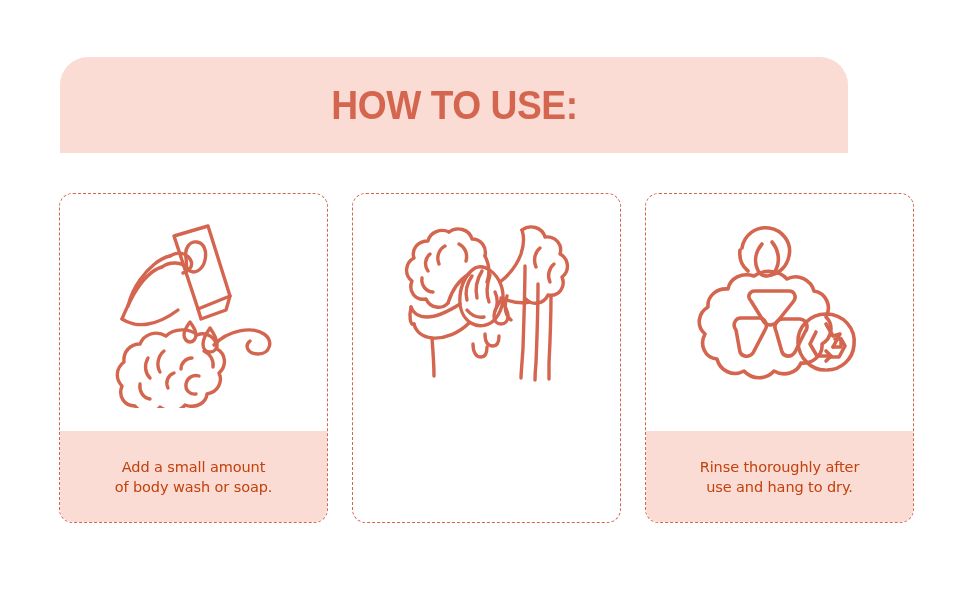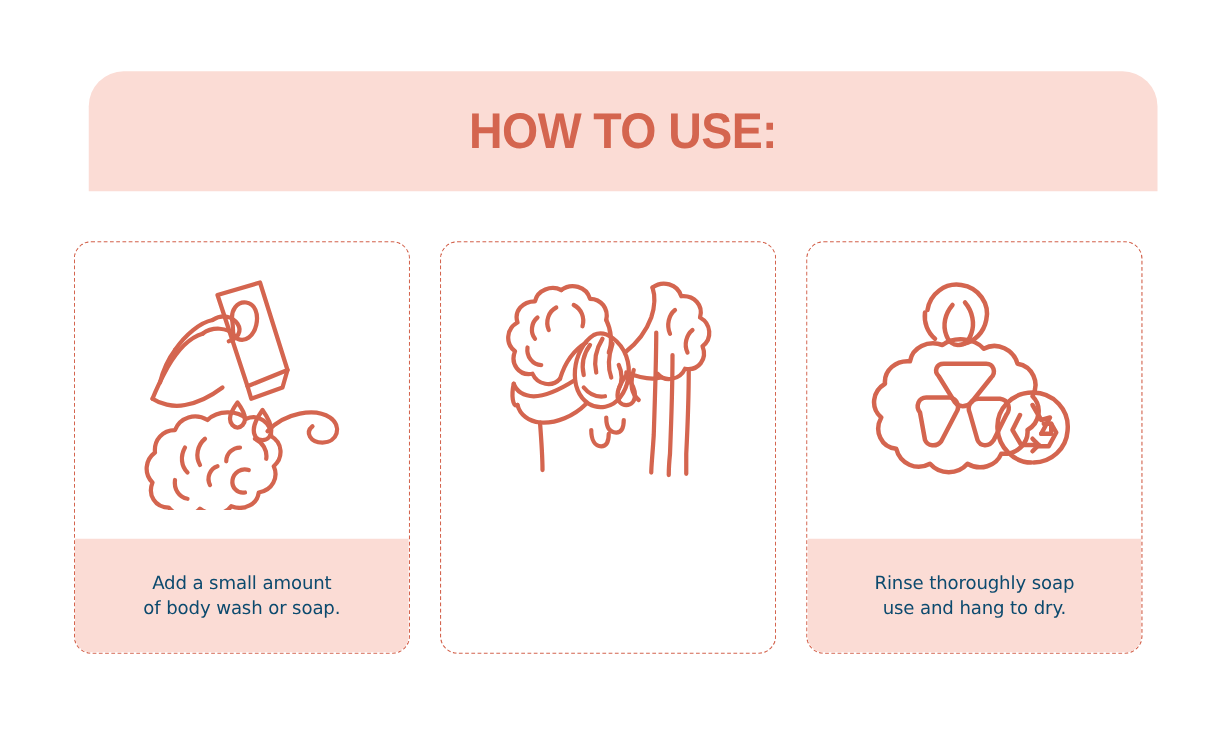--- a/index.html
+++ b/index.html
@@ -17,23 +17,23 @@
   .board {
     position: relative;
     width: 970px;
     height: 600px;
     background: #ffffff;
   }
 
   
   .header-bar {
     position: absolute;
-    left: 71px;
+    left: 60px;
     top: 57px;
-    width: 855px;
+    width: 788px;
     height: 96px;
     background: #FBDCD5;
     border-radius: 28px 28px 0 0;
     display: flex;
     align-items: center;
     justify-content: center;
   }
   .header-title {
     font-family: "Liberation Sans Narrow", "Liberation Sans", sans-serif;
     font-weight: 700;
@@ -92,21 +92,21 @@
     text-align: center;
     padding: 0 10px;
     box-sizing: border-box;
   }
   .card-caption p {
     margin: 0;
     font-family: "DejaVu Sans", sans-serif;
     font-size: 14.5px;
     line-height: 20px;
     font-weight: 400;
-    color: #0c4a6e;
+    color: #c2410c;
     letter-spacing: -0.1px;
     white-space: pre-line;
   }
 </style>
 </head>
 <body>
 
 <div class="board">
 
   <div class="header-bar">
@@ -264,19 +264,19 @@
 
           <path d="M136 106 L143 118 L150 116 L143 129"></path>
           <path d="M143 129 L151 129"></path>
           <path d="M126 114 L120 126 L127 138 L141 138"></path>
           <path d="M141 138 L136 133 M141 138 L136 143"></path>
           <path d="M151 121 L155 128 L149 139 L140 139"></path>
           <path d="M151 121 L145 121 M151 121 L151 127"></path>
         </svg>
       </div>
       <div class="card-caption">
-        <p>Rinse thoroughly soap
+        <p>Rinse thoroughly after
 use and hang to dry.</p>
       </div>
     </div>
 
   </div>
 </div>
 
 </body></html>

